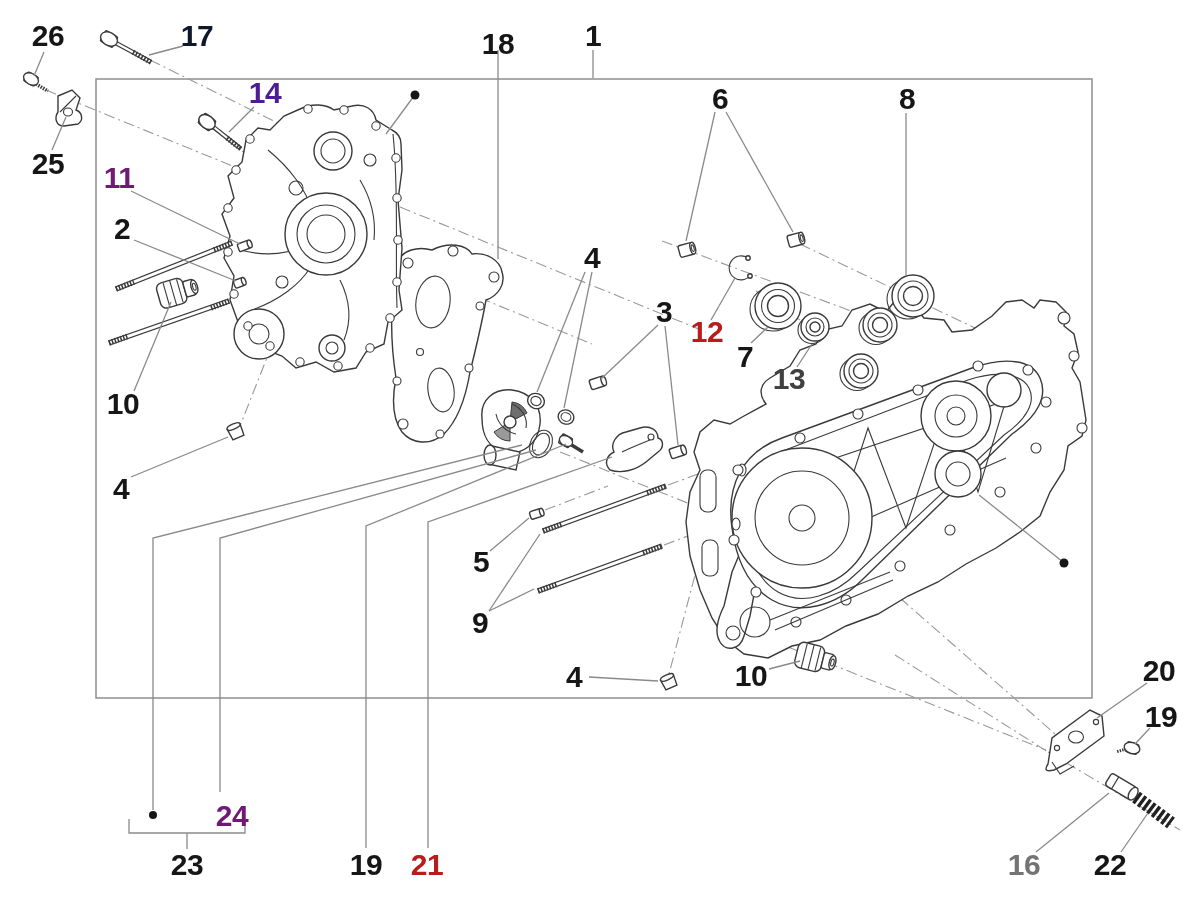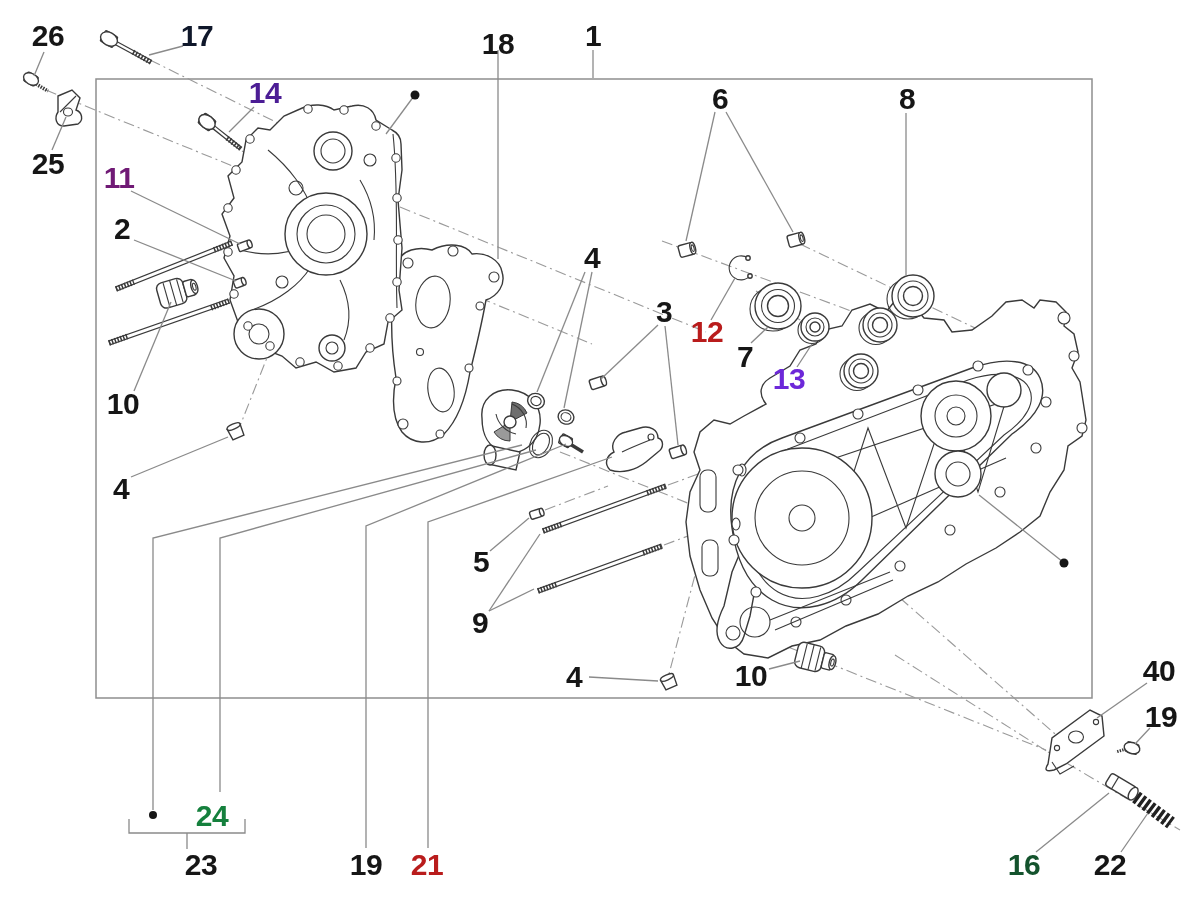--- a/index.html
+++ b/index.html
@@ -445,30 +445,30 @@
       <div class="callout" style="left: 119px; top: 178px; color: #701a75;">11</div>
       <div class="callout" style="left: 122px; top: 229px; color: rgb(22, 22, 22);">2</div>
       <div class="callout" style="left: 498px; top: 36px; color: rgb(22, 22, 22); margin-top: 8px;">18</div>
       <div class="callout" style="left: 593px; top: 36px; color: rgb(22, 22, 22);">1</div>
       <div class="callout" style="left: 720px; top: 99px; color: rgb(22, 22, 22);">6</div>
       <div class="callout" style="left: 907px; top: 99px; color: rgb(22, 22, 22);">8</div>
       <div class="callout" style="left: 592px; top: 258px; color: rgb(22, 22, 22);">4</div>
       <div class="callout" style="left: 664px; top: 312px; color: rgb(22, 22, 22);">3</div>
       <div class="callout" style="left: 707px; top: 332px; color: #b91c1c;">12</div>
       <div class="callout" style="left: 745px; top: 357px; color: rgb(22, 22, 22);">7</div>
-      <div class="callout" style="left: 789px; top: 379px; color: #6d28d9;">13</div>
+      <div class="callout" style="left: 789px; top: 379px; color: #404040;">13</div>
       <div class="callout" style="left: 123px; top: 404px; color: rgb(22, 22, 22);">10</div>
       <div class="callout" style="left: 121px; top: 489px; color: rgb(22, 22, 22);">4</div>
       <div class="callout" style="left: 481px; top: 562px; color: rgb(22, 22, 22);">5</div>
       <div class="callout" style="left: 480px; top: 623px; color: rgb(22, 22, 22);">9</div>
       <div class="callout" style="left: 574px; top: 677px; color: rgb(22, 22, 22);">4</div>
       <div class="callout" style="left: 751px; top: 676px; color: rgb(22, 22, 22);">10</div>
-      <div class="callout" style="left: 1159px; top: 671px; color: rgb(22, 22, 22);">40</div>
+      <div class="callout" style="left: 1159px; top: 671px; color: rgb(22, 22, 22);">20</div>
       <div class="callout" style="left: 1161px; top: 717px; color: rgb(22, 22, 22);">19</div>
-      <div class="callout" style="left: 1024px; top: 865px; color: #14532d;">16</div>
+      <div class="callout" style="left: 1024px; top: 865px; color: #737373;">16</div>
       <div class="callout" style="left: 1110px; top: 865px; color: rgb(22, 22, 22);">22</div>
-      <div class="callout" style="left: 212px; top: 816px; color: #15803d; text-align: right;">24</div>
-      <div class="callout" style="left: 187px; top: 865px; color: rgb(22, 22, 22); margin-left: 14px;">23</div>
+      <div class="callout" style="left: 232px; top: 816px; color: #701a75; text-align: right;">24</div>
+      <div class="callout" style="left: 187px; top: 865px; color: rgb(22, 22, 22);">23</div>
       <div class="callout" style="left: 366px; top: 865px; color: rgb(22, 22, 22);">19</div>
       <div class="callout" style="left: 427px; top: 865px; color: #b91c1c;">21</div>
     </div>
 
 </div>
 
 </body></html>

